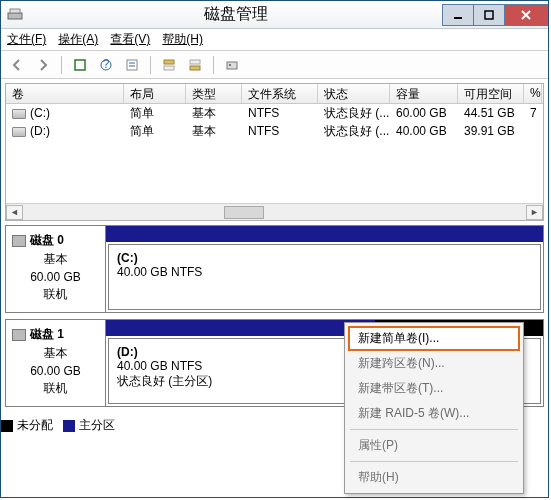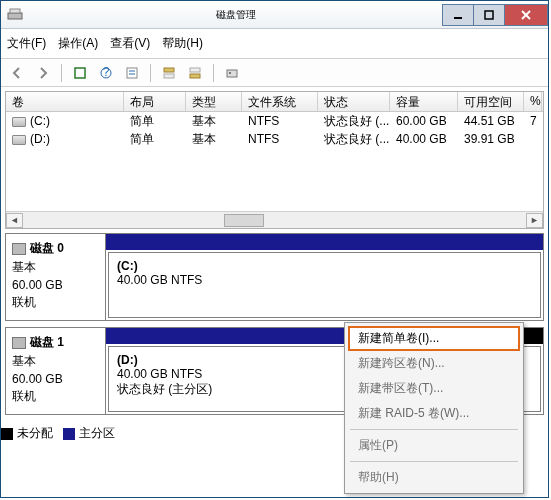--- a/index.html
+++ b/index.html
@@ -1,24 +1,24 @@
 <!DOCTYPE html>
 <html><head>
 <meta charset="utf-8">
 <style>
 * { margin: 0; padding: 0; box-sizing: border-box; font-family: "Microsoft YaHei", SimSun, sans-serif; font-size: 12px; }
 body { background: #fff; width: 551px; height: 500px; overflow: hidden; position: relative; }
 .window { border: 1px solid #1b4f7a; width: 549px; height: 498px; display: flex; flex-direction: column; }
 .titlebar { height: 28px; background: linear-gradient(#fff,#eef2f5); display: flex; align-items: center; border-bottom: 1px solid #c0c8d0; }
 .titlebar .icon { width: 16px; height: 16px; margin: 0 6px; }
-.titlebar .title { flex: 1; text-align: center; font-size: 10px; }
+.titlebar .title { flex: 1; text-align: center; font-size: 16px; }
 .winbtns { display: flex; }
 .winbtn { width: 32px; height: 22px; border: 1px solid #5a7ca0; margin-left: -1px; display: flex; align-items: center; justify-content: center; background: #cfd8e2; }
 .winbtn.close { background: #c85050; color: #fff; width: 44px; }
-.menubar { height: 30px; display: flex; align-items: center; padding: 0 6px; gap: 12px; border-bottom: 1px solid #d0d0d0; background: #fff; }
+.menubar { height: 22px; display: flex; align-items: center; padding: 0 6px; gap: 12px; border-bottom: 1px solid #d0d0d0; background: #fff; text-decoration: underline; }
 .menubar span { cursor: default; }
 .toolbar { height: 28px; display: flex; align-items: center; padding: 0 6px; gap: 6px; border-bottom: 1px solid #d0d0d0; background: #fdfdfd; }
 .tbtn { width: 20px; height: 20px; display: flex; align-items: center; justify-content: center; border: 1px solid transparent; }
 .tbtn svg { width: 14px; height: 14px; }
 .tsep { width: 1px; height: 18px; background: #c0c0c0; margin: 0 2px; }
 .table-area { border: 1px solid #b0b0b0; margin: 4px; height: 138px; display: flex; flex-direction: column; background: #fff; }
 .thead { display: flex; background: linear-gradient(#fdfdfd,#ececec); border-bottom: 1px solid #c8c8c8; height: 20px; }
 .th { border-right: 1px solid #d0d0d0; padding: 2px 6px; white-space: nowrap; overflow: hidden; }
 .tbody { flex: 1; overflow: hidden; }
 .trow { display: flex; height: 18px; align-items: center; }
@@ -31,21 +31,21 @@
 .c-st  { width: 72px; }
 .c-cap { width: 68px; }
 .c-fre { width: 66px; }
 .c-pct { width: 18px; }
 .hscroll { height: 17px; background: #efefef; border-top: 1px solid #d0d0d0; display: flex; align-items: center; }
 .hbtn { width: 17px; height: 15px; background: #f4f4f4; border: 1px solid #b8b8b8; display:flex; align-items:center; justify-content:center; font-size:9px; color:#555;}
 .htrack { flex: 1; position: relative; height: 15px; }
 .hthumb { position: absolute; left: 40%; width: 40px; height: 13px; top:1px; background: #d8d8d8; border:1px solid #aaa;}
 .disk-panels { margin: 0 4px; }
 .disk-panel { border: 1px solid #808080; margin-bottom: 6px; display: flex; background: #fff; height: 88px; }
-.disk-left { width: 100px; border-right: 1px solid #808080; padding: 6px; display:flex; flex-direction:column; gap:2px;}
+.disk-left { width: 100px; border-right: 1px solid #808080; padding: 6px; display:flex; flex-direction:column; gap:2px;text-align:center;}
 .disk-left .dname { font-weight: bold; display:flex; align-items:center; gap:4px;}
 .disk-ico { width:14px; height:12px; background:#bbb; border:1px solid #777; display:inline-block;}
 .disk-right { flex: 1; display: flex; flex-direction: column; }
 .stripe { height: 16px; background: #1a1a8f; }
 .stripe.black { background: #000; }
 .part-row { flex:1; display:flex; }
 .part { border: 1px solid #808080; margin: 2px; padding: 6px 8px; flex:1; }
 .part .plabel { font-weight: bold; }
 .legend { display:flex; align-items:center; gap:10px; padding: 4px 0; }
 .legbox { width:12px; height:12px; display:inline-block; margin-right:4px; vertical-align:middle;}

